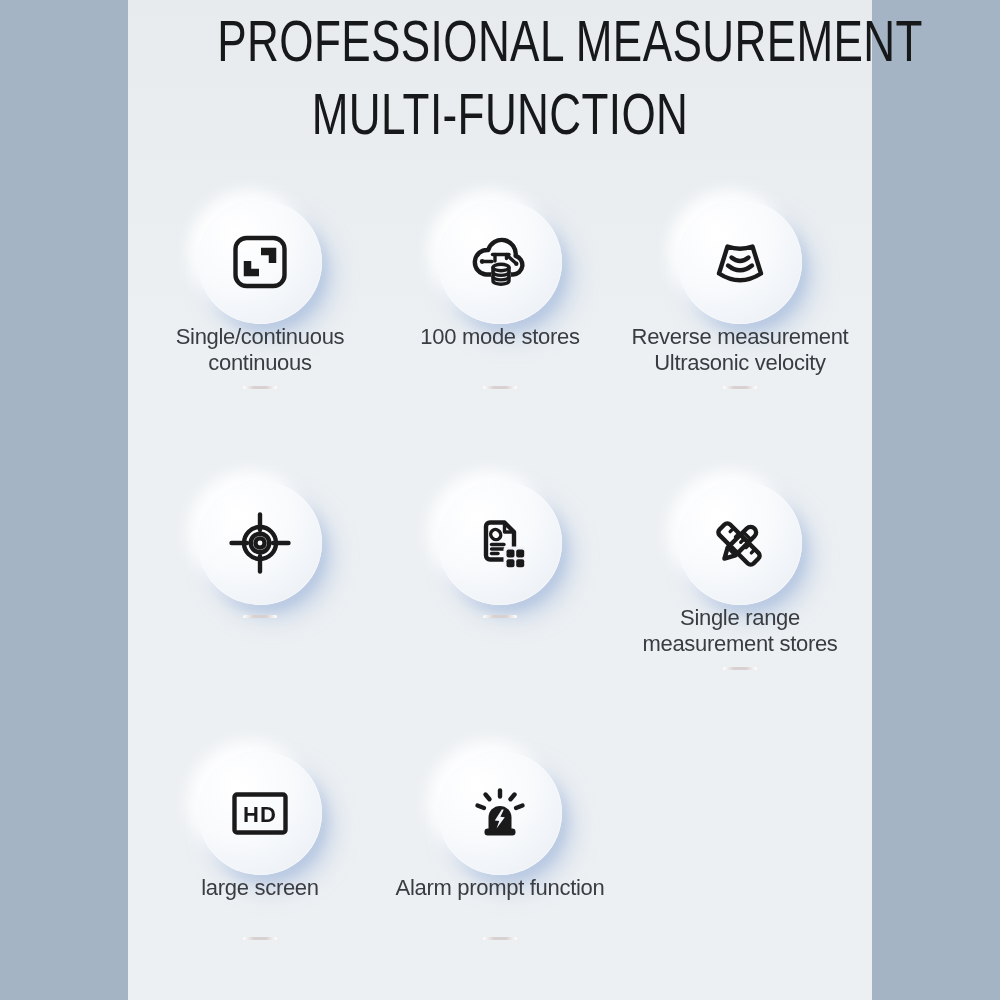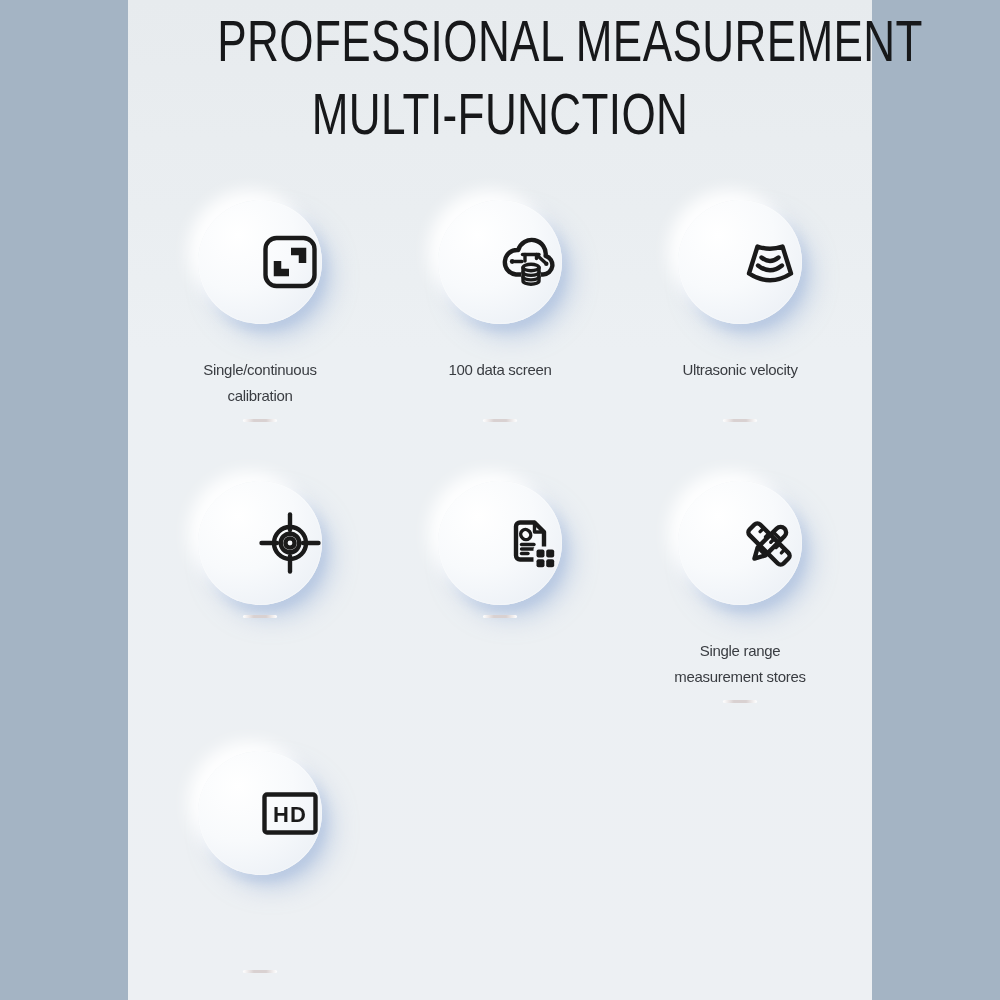--- a/index.html
+++ b/index.html
@@ -15,28 +15,28 @@
           transform:scaleX(0.76);letter-spacing:.5px;white-space:nowrap;}
   .grid{position:absolute;top:200px;left:0;right:0;display:grid;
         grid-template-columns:repeat(3,1fr);grid-template-rows:281px 270px auto;padding:0 12px;}
   .cell{display:flex;flex-direction:column;align-items:center;}
   .circle{width:124px;height:124px;border-radius:50%;flex:0 0 auto;
           background:radial-gradient(circle at 32% 28%,#ffffff 0%,#f8fafc 45%,#eef2f7 78%,#e9eef5 100%);
           box-shadow:-10px -10px 16px rgba(255,255,255,.95),
                      12px 14px 22px rgba(164,186,219,.50),
                      5px 7px 10px rgba(158,182,220,.38),
                      inset 0 0 2px #ffffff;
-          display:flex;align-items:center;justify-content:flex-end;}
+          display:flex;align-items:center;justify-content:center;}
   .circle svg{width:64px;height:64px;display:block;}
   .ic{stroke:#1a1a1a;fill:none;stroke-width:4.4;stroke-linecap:round;stroke-linejoin:round;}
   .ic-thin{stroke:#1a1a1a;fill:none;stroke-width:3.4;stroke-linecap:round;stroke-linejoin:round;}
   .ic-fill{fill:#1a1a1a;stroke:none;}
   .ic-bg{fill:#f3f5f9;stroke:none;}
-  .label{margin-top:33px;height:52px;text-align:center;color:#393c41;
-         font-size:15px;line-height:26px;letter-spacing:-.3px;}
+  .label{height:52px;text-align:center;color:#393c41;
+         font-size:22px;line-height:26px;letter-spacing:-.3px;}
   .dash{margin-top:10px;width:34px;height:3px;border-radius:2px;
         background:linear-gradient(90deg,#ffffff 0%,#d9d1d1 32%,#d9d1d1 68%,#ffffff 100%);}
 </style>
 </head>
 <body>
 
 <div class="stage">
   <div class="side left"></div>
   <div class="side right"></div>
 
@@ -52,21 +52,21 @@
       <div class="cell">
         <div class="circle">
           <svg viewBox="0 0 64 64">
             <rect class="ic" x="7.5" y="8" width="49" height="48" rx="11" stroke-width="4.6"></rect>
             <path d="M33 21.5 H44.5 V33" stroke="#1a1a1a" fill="none" stroke-width="7.5" stroke-linecap="butt" stroke-linejoin="miter"></path>
             <path d="M31 42.5 H19.5 V31" stroke="#1a1a1a" fill="none" stroke-width="7.5" stroke-linecap="butt" stroke-linejoin="miter"></path>
           </svg>
         </div>
         <div class="label">
           <div>Single/continuous</div>
-          <div>calibration</div>
+          <div>continuous</div>
         </div>
         <div class="dash"></div>
       </div>
 
       <div class="cell">
         <div class="circle">
           <svg viewBox="0 0 64 64">
             <path class="ic" d="M18 44.5 H45 a9.5 9.5 0 0 0 2.6 -18.6 A14 14 0 0 0 20.3 20 A10.8 10.8 0 0 0 18 44.5 Z" stroke-width="4.2"></path>
             <circle class="ic-fill" cx="14.2" cy="31.5" r="2.4"></circle>
             <path class="ic-thin" d="M16.5 31.5 H24"></path>
@@ -76,35 +76,36 @@
             <path class="ic-thin" d="M41 27 L47 32.5"></path>
             <circle class="ic-fill" cx="48.3" cy="33.8" r="2.2"></circle>
             <rect class="ic-bg" x="23" y="34" width="20" height="21"></rect>
             <path class="ic-thin" d="M25 37.5 V51 a8 3.2 0 0 0 16 0 V37.5" fill="#f3f5f9"></path>
             <ellipse class="ic-thin" cx="33" cy="37.5" rx="8" ry="3.2" fill="#f3f5f9"></ellipse>
             <path class="ic-thin" d="M25 42.2 a8 3.2 0 0 0 16 0"></path>
             <path class="ic-thin" d="M25 46.7 a8 3.2 0 0 0 16 0"></path>
           </svg>
         </div>
         <div class="label">
-          <div>100 data screen</div>
+          <div>100 mode stores</div>
           <div></div>
         </div>
         <div class="dash"></div>
       </div>
 
       <div class="cell">
         <div class="circle">
           <svg viewBox="0 0 64 64">
             <path class="ic" d="M19.5 16.5 Q32 21 44.5 16.5 L53 43.5 Q32 57 11 43.5 Z" stroke-width="4.6"></path>
             <path class="ic" d="M23.5 27.5 Q32 34.5 40.5 27.5" stroke-width="4"></path>
             <path class="ic" d="M20 35.5 Q32 45 44 35.5" stroke-width="4"></path>
           </svg>
         </div>
         <div class="label">
+          <div>Reverse measurement</div>
           <div>Ultrasonic velocity</div>
         </div>
         <div class="dash"></div>
       </div>
 
 
       <div class="cell">
         <div class="circle">
           <svg viewBox="0 0 64 64">
             <circle class="ic" cx="32" cy="32" r="16" stroke-width="4.2"></circle>
@@ -167,20 +168,40 @@
       </div>
 
       <div class="cell">
         <div class="circle">
           <svg viewBox="0 0 64 64">
             <rect class="ic" x="6.5" y="13.5" width="51" height="38" rx="2.5" stroke-width="5"></rect>
             <text x="32" y="40.5" text-anchor="middle" font-size="22" font-weight="bold" font-family="Liberation Sans, sans-serif" letter-spacing="1" fill="#1a1a1a">HD</text>
           </svg>
         </div>
         <div class="label">
-        </div>
-        <div class="dash"></div>
-      </div>
-
+          <div>large screen</div>
+        </div>
+        <div class="dash"></div>
+      </div>
+
+      <div class="cell">
+        <div class="circle">
+          <svg viewBox="0 0 64 64">
+            <path class="ic-fill" d="M20.5 49.5 V36.5 a11.5 11.5 0 0 1 23 0 V49.5 Z"></path>
+            <rect class="ic-fill" x="16.5" y="47.5" width="31" height="7" rx="3.2"></rect>
+            <path class="ic-bg" d="M33.8 28.5 L26.8 39.5 L31.2 40 L28.6 47.5 L36.8 36.2 L32.4 35.7 L35.8 28.5 Z"></path>
+            <path class="ic" d="M32 9.5 V15.5" stroke-width="4"></path>
+            <path class="ic" d="M17.5 13.5 L21.5 18.2" stroke-width="4"></path>
+            <path class="ic" d="M46.5 13.5 L42.5 18.2" stroke-width="4"></path>
+            <path class="ic" d="M9.5 24.5 L16 27" stroke-width="4"></path>
+            <path class="ic" d="M54.5 24.5 L48 27" stroke-width="4"></path>
+          </svg>
+        </div>
+        <div class="label">
+          <div>Alarm prompt function</div>
+          <div></div>
+        </div>
+        <div class="dash"></div>
+      </div>
 
     </div>
   </div>
 </div>
 
 </body></html>

